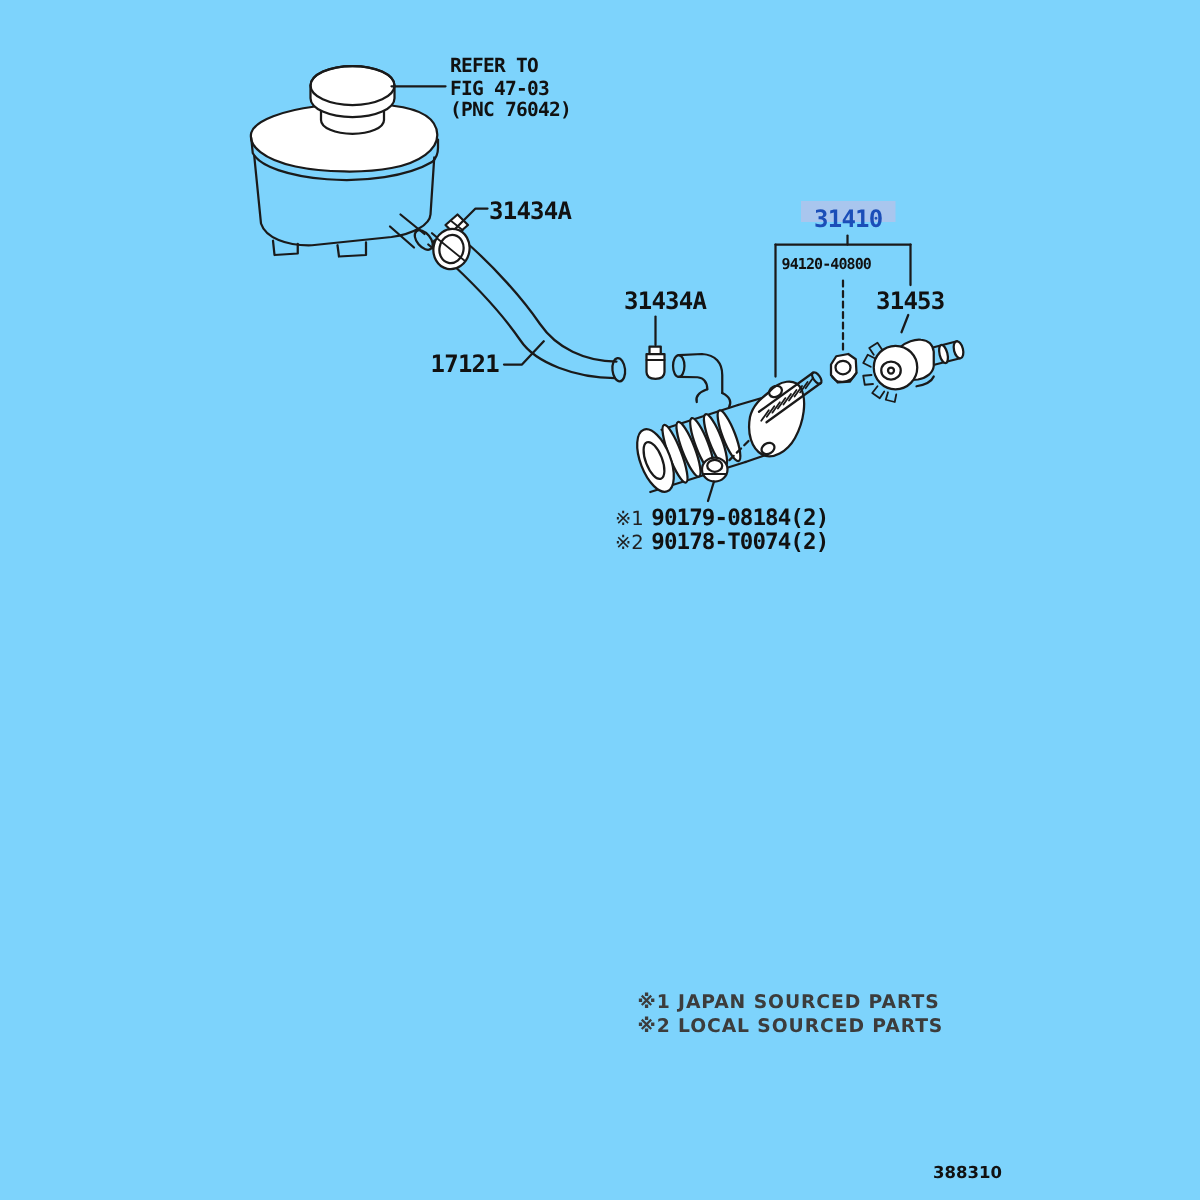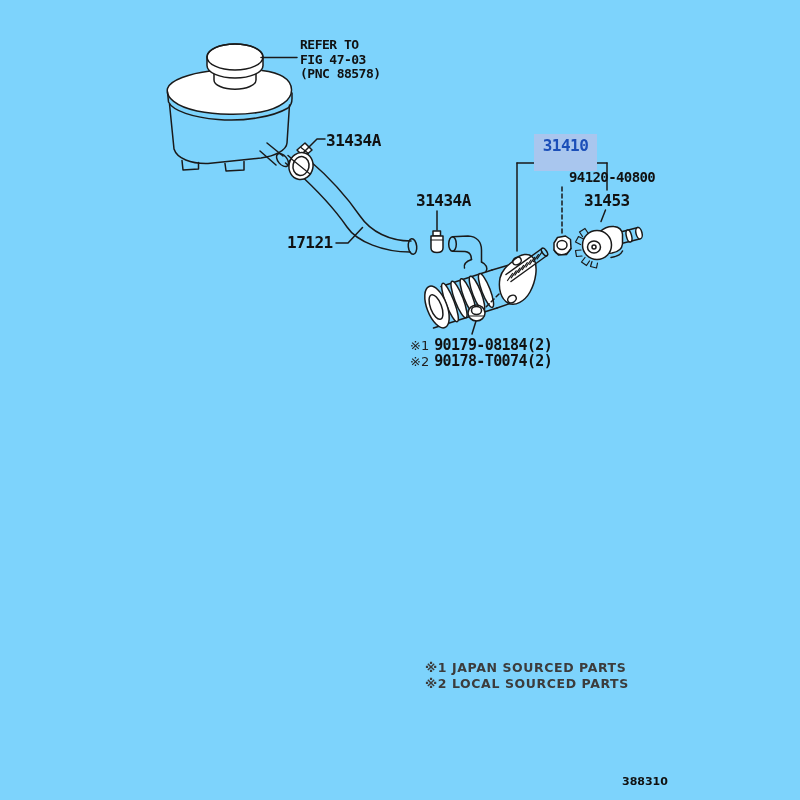--- a/index.html
+++ b/index.html
@@ -8,25 +8,25 @@
     font-family:"DejaVu Sans Mono","Liberation Mono",monospace; overflow:hidden;
   }
   .stage svg { position:absolute; left:0; top:0; }
   .art { stroke:var(--line,#1a1a1a); fill:none; stroke-width:1.5; stroke-linecap:round; stroke-linejoin:round; }
   .art .w { fill:#ffffff; }
   .art .dash { stroke-dasharray:4 3; }
   .art .thin { stroke-width:1.2; }
 
   .txt { position:absolute; color:#111; white-space:nowrap; }
   .plabel { font-weight:bold; font-size:16px; line-height:18px; letter-spacing:-0.5px; }
-  .plabel.long { font-size:14px; letter-spacing:-0.6px;margin-left:48px; }
+  .plabel.long { font-size:10px; letter-spacing:-0.6px; }
   .refer { font-weight:bold; font-size:13px; line-height:14.5px; letter-spacing:-0.5px; }
   .hl {
     background:var(--hl-bg,#a9c6ee); color:var(--hl-fg,#1b4eb8);
-    width:63px; height:37px; line-height:23px; text-align:center; letter-spacing:-0.5px;
+    width:63px; height:14px; line-height:23px; text-align:center; letter-spacing:-0.5px;
   }
   .fnline { display:flex; align-items:baseline; gap:5px; }
   .fnline .pre { font-family:"DejaVu Sans",sans-serif; font-size:13px; font-weight:normal; color:#222; }
   .fnline .prt { font-weight:bold; font-size:15px; letter-spacing:-0.6px; }
   .legend { font-family:"DejaVu Sans",sans-serif; font-size:12.5px; font-weight:bold;
             color:#3c3c3c; line-height:16px; letter-spacing:0.6px; }
   .fignum { font-family:"DejaVu Sans","Liberation Sans",sans-serif; font-size:11px; font-weight:bold; color:#111; }
 </style>
 </head>
 <body>
@@ -162,21 +162,21 @@
         <path class="dash" d="M562,187 L562,235"></path>
         <path class="dash" d="M499,294 L485,308"></path>
         <path d="M476,321 L472,334"></path>
       </g>
     </g>
   </svg>
 
   <div class="txt refer" style="left:300px; top:38px;">
     <div>REFER TO</div>
     <div>FIG 47-03</div>
-    <div>(PNC 88578)</div>
+    <div>(PNC 76042)</div>
   </div>
 
   <div class="txt plabel" style="left:326px; top:132px;">31434A</div>
 
   <div class="txt plabel" style="left:287px; top:234px;">17121</div>
 
   <div class="txt plabel" style="left:416px; top:192px;">31434A</div>
 
   <div class="txt plabel hl" style="left:534px; top:134px;">31410</div>
 

